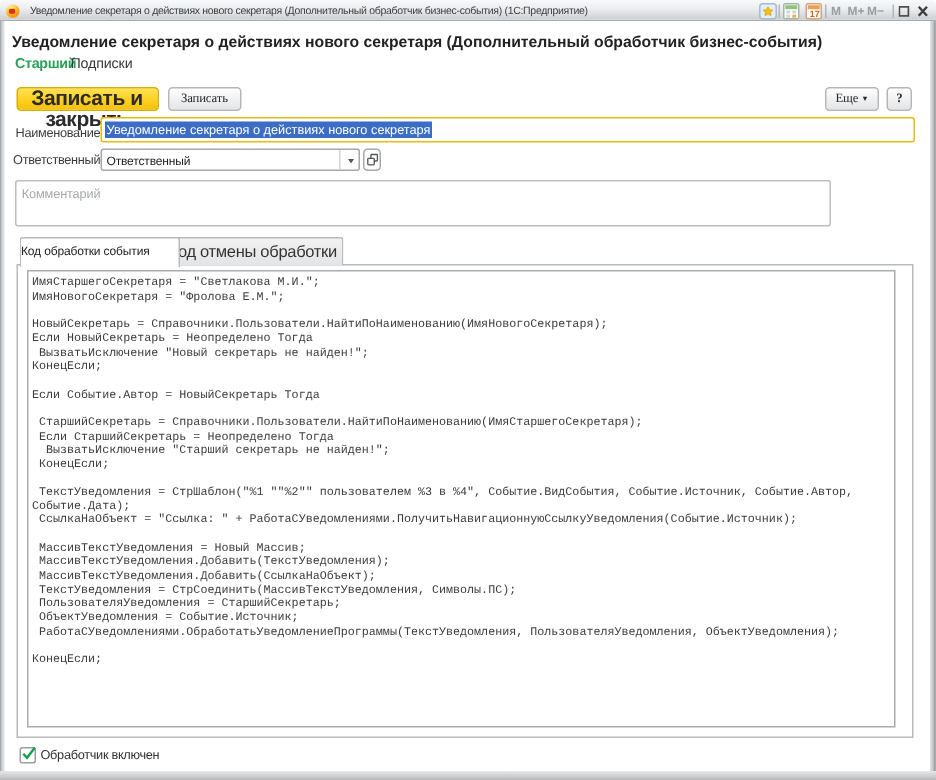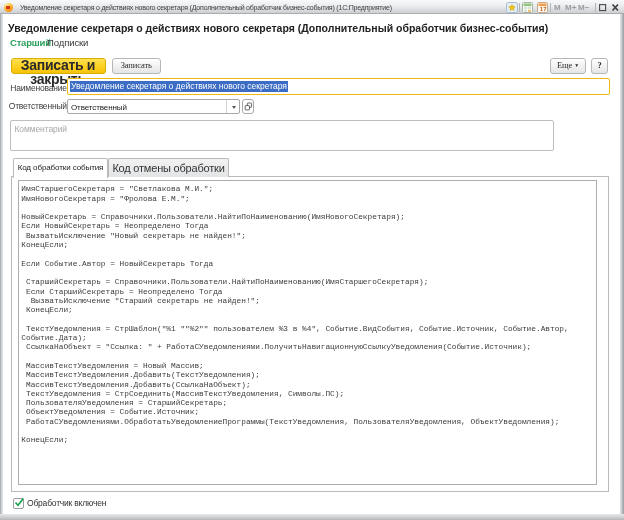--- a/index.html
+++ b/index.html
@@ -82,21 +82,21 @@
     <rect x="2.2" y="5.6" width="4.3" height="4.3" rx="0.5" fill="#ffffff" stroke="#54575a" stroke-width="0.9"></rect>
   </svg>
 </div>
 
 <div class="abs" style="left:10px;top:120px;width:544px;height:31px;border:1px solid #bcbec0;border-radius:2px;background:#fff;">
   <div style="position:absolute;left:3.5px;top:2.5px;font-size:8.5px;color:#a6a8aa;letter-spacing:-0.1px;">Комментарий</div>
 </div>
 
 <div class="abs" style="left:11px;top:176px;width:598px;height:316px;border:1px solid #b8babc;"></div>
 <div class="abs" style="left:108px;top:158px;width:121px;height:18.5px;border:1px solid #b8babc;border-bottom:none;border-radius:2px 2px 0 0;background:linear-gradient(#f2f2f3,#e3e4e5);font-size:11px;color:#333;text-align:center;line-height:18px;letter-spacing:-0.2px;">Код отмены обработки события</div>
-<div class="abs" style="left:13px;top:158px;width:95px;height:20px;border:1px solid #b8babc;border-bottom:none;border-radius:2px 2px 0 0;background:#fff;font-size:8px;color:#222;text-align:center;line-height:18px;letter-spacing:-0.1px;">Код обработки события</div>
+<div class="abs" style="left:13px;top:158px;width:107px;height:20px;border:1px solid #b8babc;border-bottom:none;border-radius:2px 2px 0 0;background:#fff;font-size:8px;color:#222;line-height:18px;letter-spacing:-0.1px;">Код обработки события</div>
 
 <div class="abs" style="left:18px;top:180px;width:579px;height:305px;border:1px solid #aaacae;background:#fff;overflow:hidden;">
 <pre style="position:absolute;left:2.3px;top:4.3px;font-family:'Liberation Mono',monospace;font-size:7.8px;line-height:9.3px;color:#3c3c3c;">ИмяСтаршегоСекретаря = "Светлакова М.И.";
 ИмяНовогоСекретаря = "Фролова Е.М.";
 
 НовыйСекретарь = Справочники.Пользователи.НайтиПоНаименованию(ИмяНовогоСекретаря);
 Если НовыйСекретарь = Неопределено Тогда
  ВызватьИсключение "Новый секретарь не найден!";
 КонецЕсли;
 

